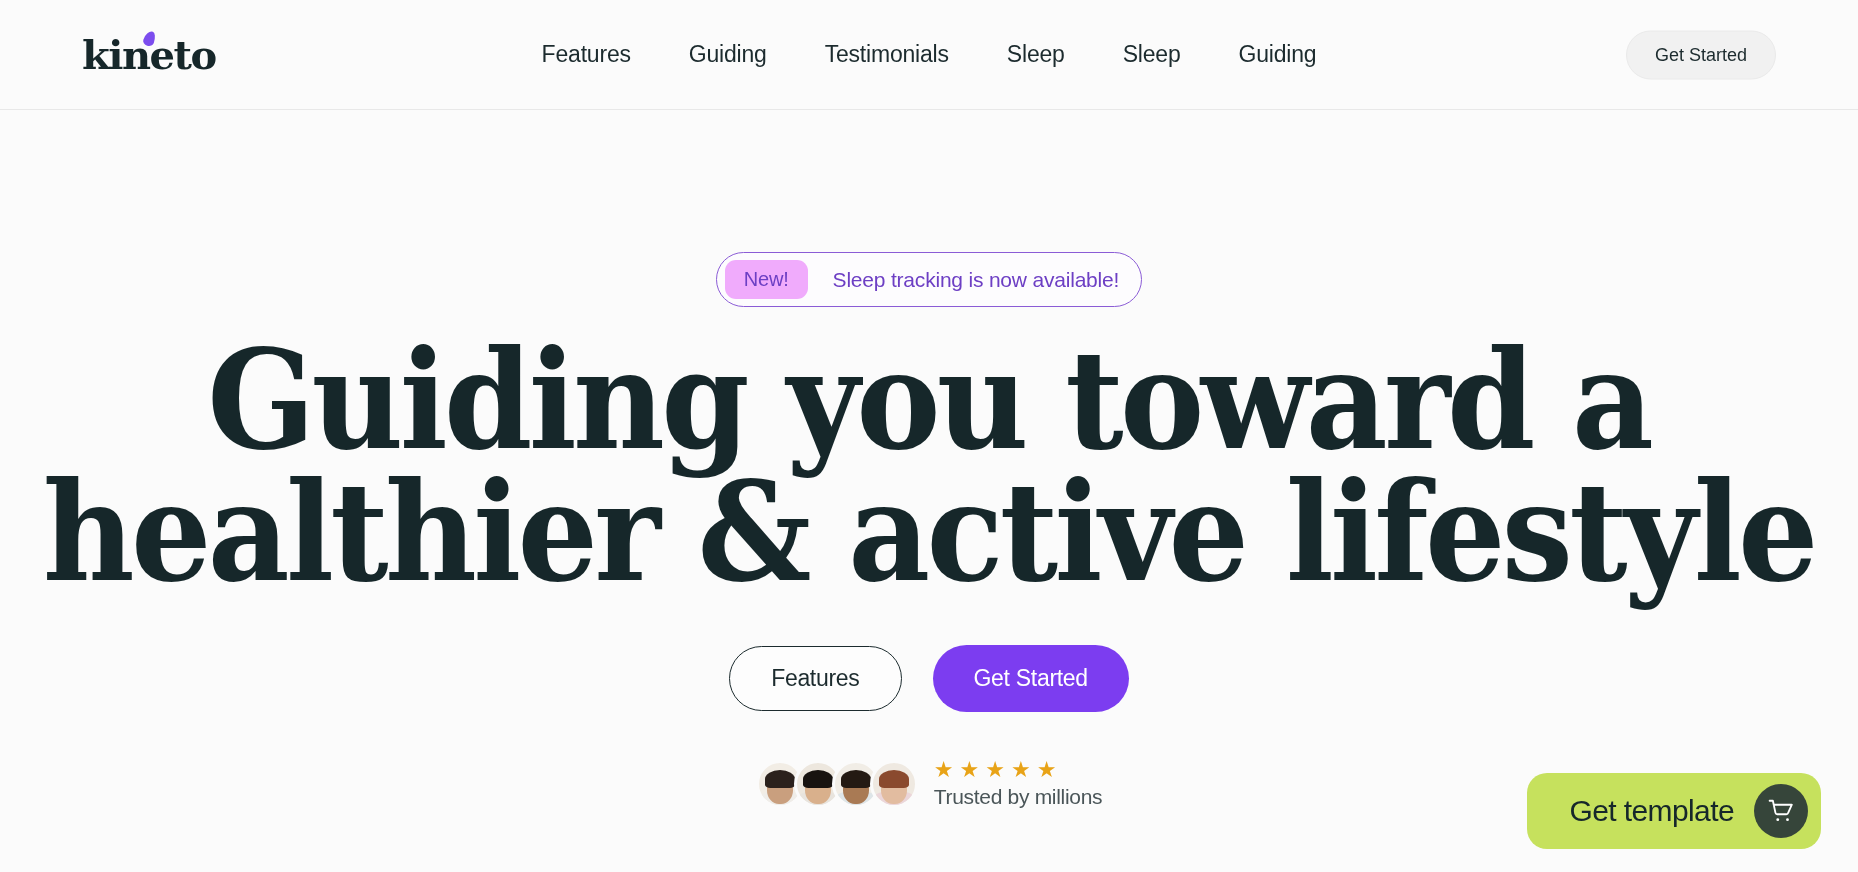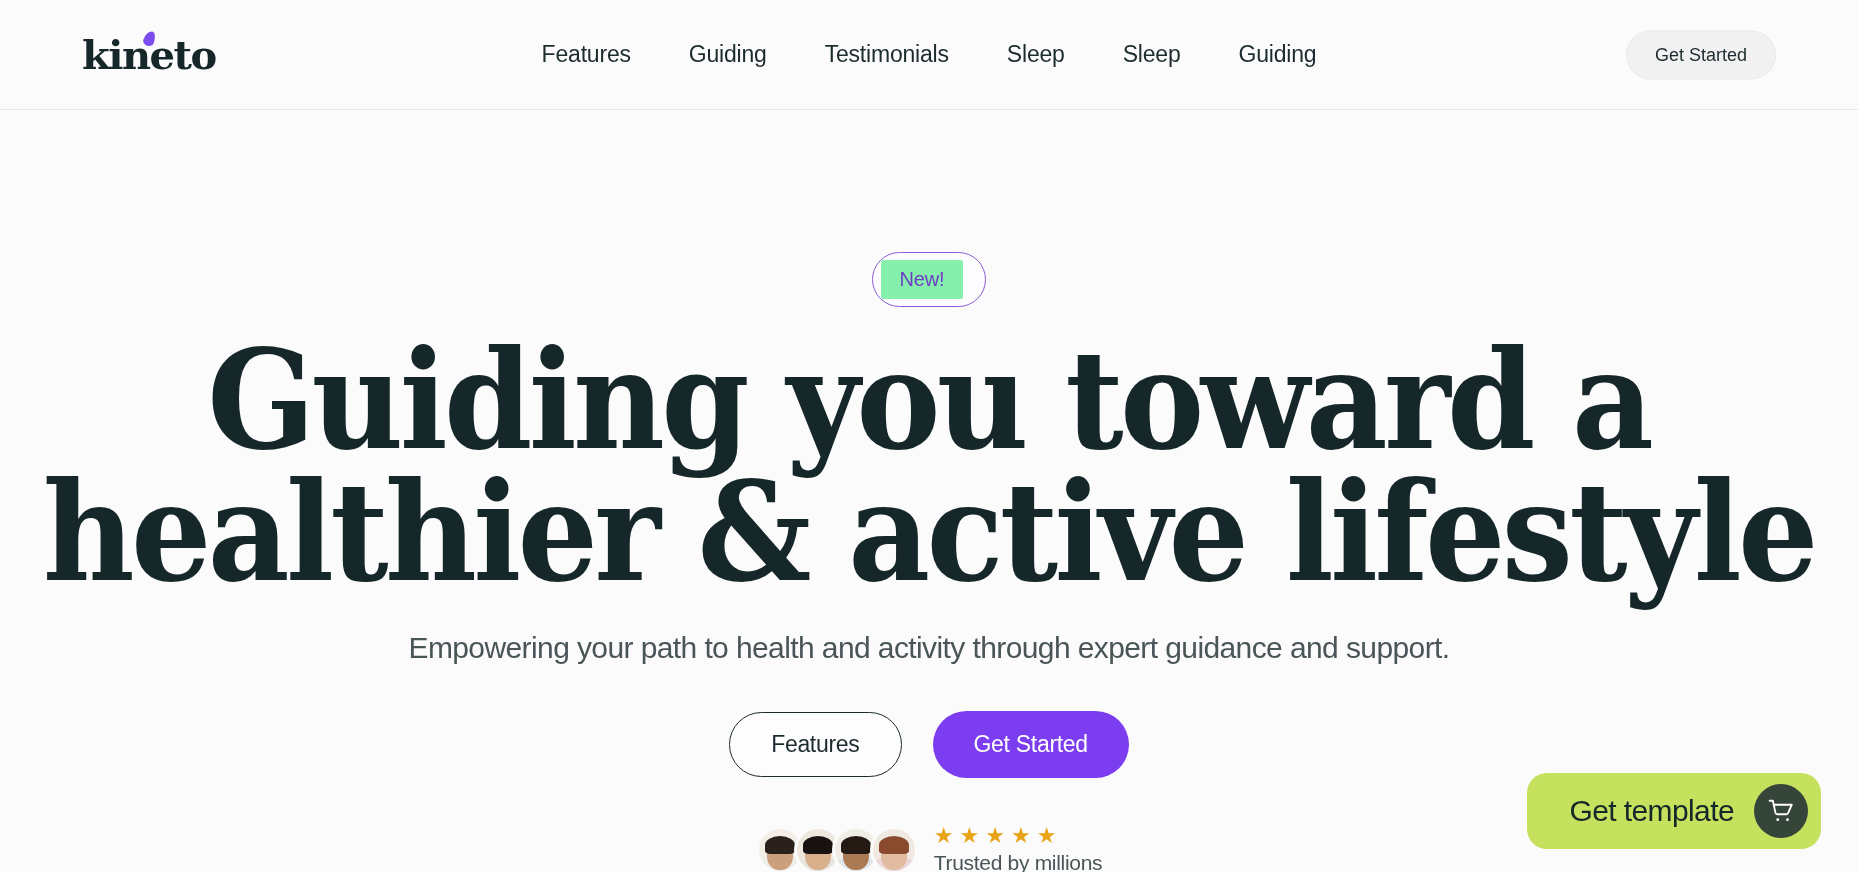--- a/index.html
+++ b/index.html
@@ -87,23 +87,23 @@
     display:flex;
     align-items:center;
     gap:0;
     border:1px solid #8B5CD6;
     border-radius:999px;
     padding:7px 22px 7px 8px;
     background:#FDFCFE;
     cursor:pointer;
   }
   .badge-chip {
-    background:#86efac;
+    background:#f0abfc;
     color:#6D3FC4;
-    border-radius:2px;
+    border-radius:11px;
     padding:8px 19px;
     font-size:20px;
     letter-spacing:-0.2px;
   }
   .badge-text {
     color:#6D3FC4;
     font-size:21px;
     letter-spacing:-0.2px;
     margin-left:25px;
     white-space:nowrap;
@@ -263,28 +263,28 @@
     <span class="nav-item">Guiding</span>
   </nav>
 
   <button class="nav-cta">Get Started</button>
 </div>
 
 <div class="hero">
 
   <div class="badge">
     <span class="badge-chip">New!</span>
+    <span class="badge-text">Sleep tracking is now available!</span>
   </div>
 
   <h1 class="headline">
     <span class="headline-line">Guiding you toward a</span>
     <span class="headline-line">healthier &amp; active lifestyle</span>
   </h1>
 
-  <p class="subtitle">Empowering your path to health and activity through expert guidance and support.</p>
 
   <div class="cta-row">
     <button class="btn-outline">Features</button>
     <button class="btn-primary">Get Started</button>
   </div>
 
   <div class="social">
     <div class="avatars" id="avatar-group">
         <div class="avatar" style="background: rgb(242, 237, 229);">
           <span class="av-body" style="background:#EFEDE9"></span>

